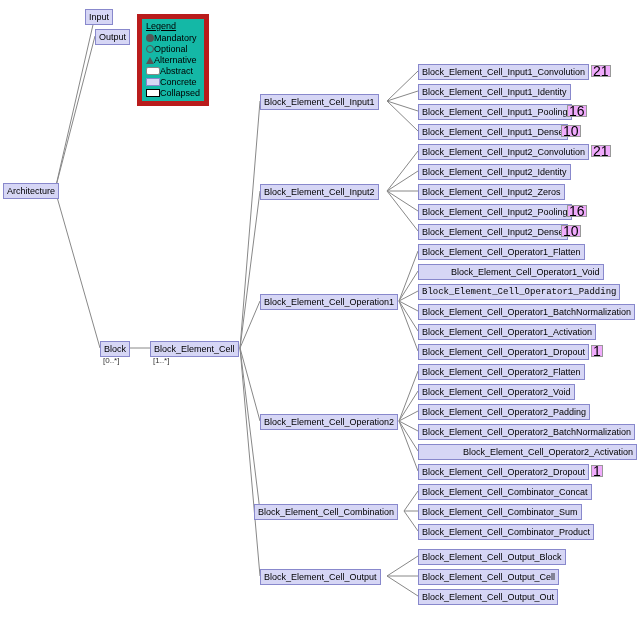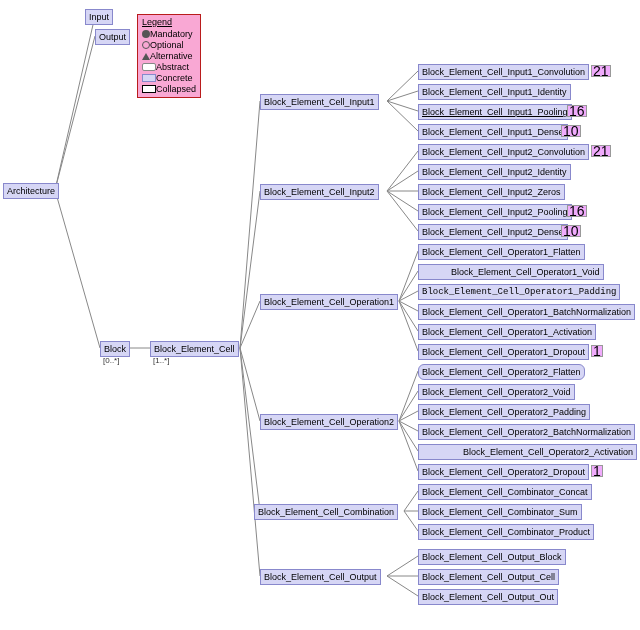--- a/index.html
+++ b/index.html
@@ -38,22 +38,22 @@
   .numbox {
     position: absolute;
     border: 1px solid #999;
     background: #f0abfc;
     font-size: 14px;
     padding: 0 1px;
     line-height: 10px;
   }
   .legend {
     position: absolute;
-    border: 1px solid #b91c1c;
-    background: #f9a8d4;
+    border: 5px solid #b91c1c;
+    background: #14b8a6;
     padding: 2px 4px;
     font-size: 9px;
   }
   .legend-title { text-decoration: underline; margin-bottom: 2px; }
   .legend-row { display: flex; align-items: center; margin: 1px 0; }
   .sym-dot { width: 8px; height: 8px; border-radius: 50%; background: #555; }
   .sym-open { width: 8px; height: 8px; border-radius: 50%; border: 1px solid #555; }
   .sym-tri { width: 0; height: 0; border-left: 4px solid transparent; border-right: 4px solid transparent; border-bottom: 7px solid #555; }
   .sym-abs { width: 14px; height: 8px; border: 1px solid #888; background: #fff; border-radius: 2px; }
   .sym-con { width: 14px; height: 8px; border: 1px solid #8888cc; background: #d6d6f5; }
@@ -154,21 +154,21 @@
 <div class="node" style="left:260px; top:94px;">Block_Element_Cell_Input1</div>
 <div class="node" style="left:260px; top:184px;">Block_Element_Cell_Input2</div>
 <div class="node" style="left:260px; top:294px;">Block_Element_Cell_Operation1</div>
 <div class="node" style="left:260px; top:414px;">Block_Element_Cell_Operation2</div>
 <div class="node" style="left:254px; top:504px;text-align:right;">Block_Element_Cell_Combination</div>
 <div class="node" style="left:260px; top:569px;">Block_Element_Cell_Output</div>
 
 <div class="node" style="left:418px; top:64px;">Block_Element_Cell_Input1_Convolution</div>
 <div class="numbox" style="left:591px; top:65px;">21</div>
 <div class="node" style="left:418px; top:84px;">Block_Element_Cell_Input1_Identity</div>
-<div class="node" style="left:418px; top:104px;text-decoration:underline;">Block_Element_Cell_Input1_Pooling</div>
+<div class="node" style="left:418px; top:104px;">Block_Element_Cell_Input1_Pooling</div>
 <div class="numbox" style="left:567px; top:105px;">16</div>
 <div class="node" style="left:418px; top:124px;">Block_Element_Cell_Input1_Dense</div>
 <div class="numbox" style="left:561px; top:125px;">10</div>
 
 <div class="node" style="left:418px; top:144px;">Block_Element_Cell_Input2_Convolution</div>
 <div class="numbox" style="left:591px; top:145px;">21</div>
 <div class="node" style="left:418px; top:164px;">Block_Element_Cell_Input2_Identity</div>
 <div class="node" style="left:418px; top:184px;">Block_Element_Cell_Input2_Zeros</div>
 <div class="node" style="left:418px; top:204px;">Block_Element_Cell_Input2_Pooling</div>
 <div class="numbox" style="left:567px; top:205px;">16</div>
@@ -176,21 +176,21 @@
 <div class="numbox" style="left:561px; top:225px;">10</div>
 
 <div class="node" style="left:418px; top:244px;">Block_Element_Cell_Operator1_Flatten</div>
 <div class="node" style="left:418px; top:264px;padding-left:32px;">Block_Element_Cell_Operator1_Void</div>
 <div class="node" style="left:418px; top:284px;font-family:Liberation Mono, monospace;">Block_Element_Cell_Operator1_Padding</div>
 <div class="node" style="left:418px; top:304px;">Block_Element_Cell_Operator1_BatchNormalization</div>
 <div class="node" style="left:418px; top:324px;">Block_Element_Cell_Operator1_Activation</div>
 <div class="node" style="left:418px; top:344px;">Block_Element_Cell_Operator1_Dropout</div>
 <div class="numbox" style="left:591px; top:345px;">1</div>
 
-<div class="node" style="left:418px; top:364px;border-radius:6px;">Block_Element_Cell_Operator2_Flatten</div>
+<div class="node" style="left:418px; top:364px;">Block_Element_Cell_Operator2_Flatten</div>
 <div class="node" style="left:418px; top:384px;">Block_Element_Cell_Operator2_Void</div>
 <div class="node" style="left:418px; top:404px;">Block_Element_Cell_Operator2_Padding</div>
 <div class="node" style="left:418px; top:424px;">Block_Element_Cell_Operator2_BatchNormalization</div>
 <div class="node" style="left:418px; top:444px;padding-left:44px;">Block_Element_Cell_Operator2_Activation</div>
 <div class="node" style="left:418px; top:464px;">Block_Element_Cell_Operator2_Dropout</div>
 <div class="numbox" style="left:591px; top:465px;">1</div>
 
 <div class="node" style="left:418px; top:484px;">Block_Element_Cell_Combinator_Concat</div>
 <div class="node" style="left:418px; top:504px;">Block_Element_Cell_Combinator_Sum</div>
 <div class="node" style="left:418px; top:524px;">Block_Element_Cell_Combinator_Product</div>

